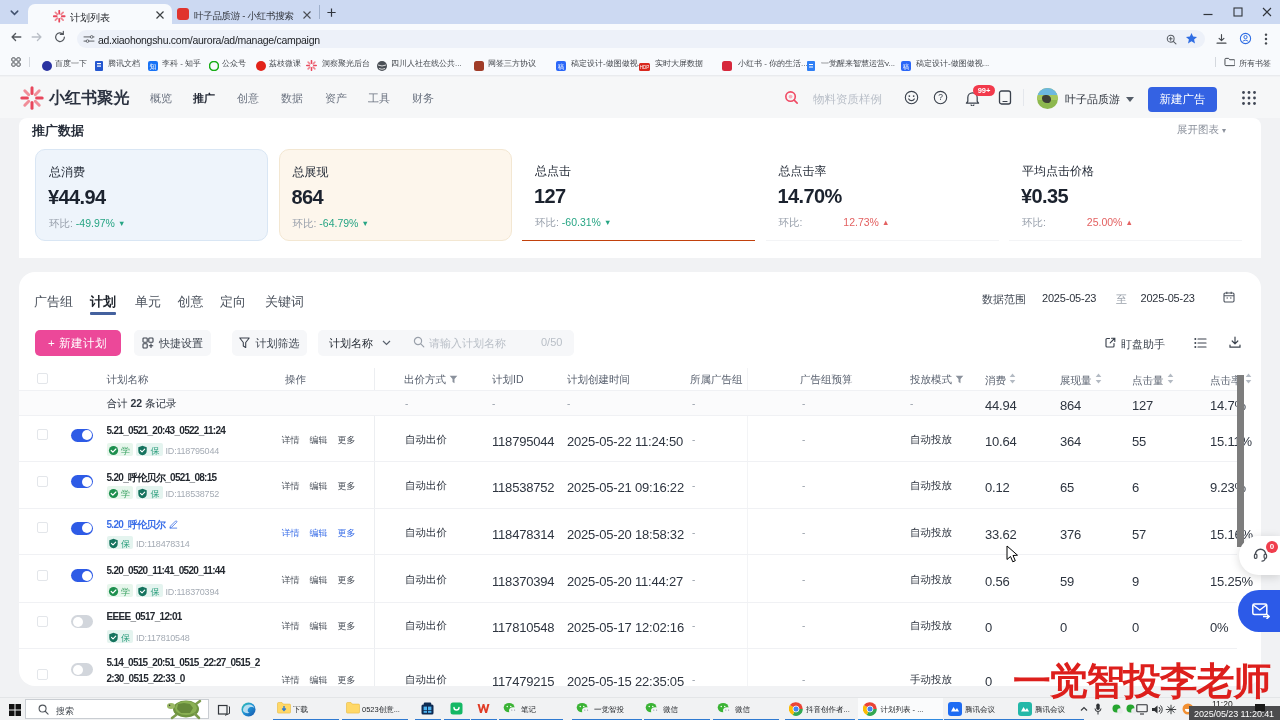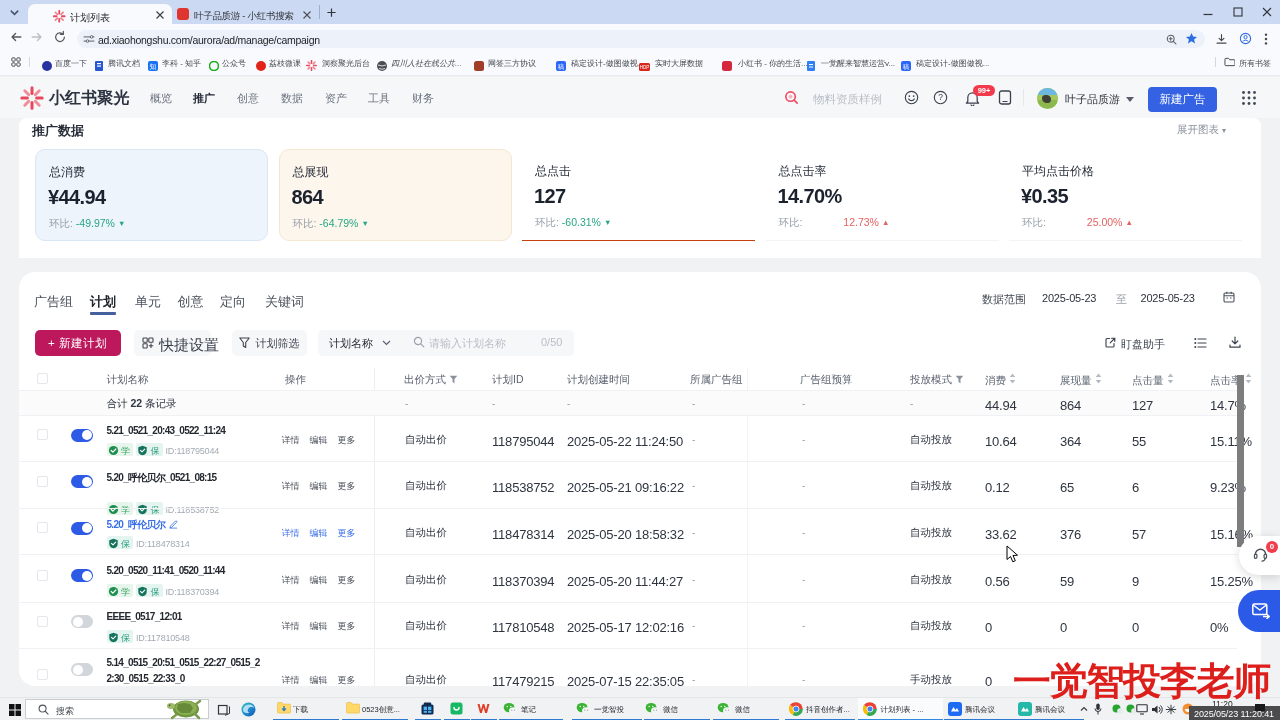--- a/index.html
+++ b/index.html
@@ -154,21 +154,21 @@
           <line x1="12.0" y1="17.0" x2="12.0" y2="22.4" stroke="#e8475c" stroke-width="3.4" stroke-linecap="round"></line>
           <line x1="8.5" y1="15.5" x2="4.6" y2="19.4" stroke="#ef8691" stroke-width="3.4" stroke-linecap="round"></line>
           <line x1="7.0" y1="12.0" x2="1.6" y2="12.0" stroke="#e8475c" stroke-width="3.4" stroke-linecap="round"></line>
           <line x1="8.5" y1="8.5" x2="4.6" y2="4.6" stroke="#ef8691" stroke-width="3.4" stroke-linecap="round"></line>
         </svg></div>
       <div class="bm" style="left:322px;">洞察聚光后台</div>
       <div class="a" style="left:377px;top:8px;width:10px;height:10px;"><svg width="10" height="10">
           <circle cx="5" cy="5" r="5" fill="#4a4f56"></circle>
           <path d="M1 4 Q5 6 9 4 M2 7.5 Q5 9 8 7.5" stroke="#fff" stroke-width="0.8" fill="none"></path>
         </svg></div>
-      <div class="bm" style="left:391px;font-style:italic;">四川人社在线公共...</div>
+      <div class="bm" style="left:391px;">四川人社在线公共...</div>
       <div class="a" style="left:474px;top:8px;width:10px;height:10px;"><svg width="10" height="10">
           <rect x="0" y="0" width="10" height="10" rx="2.5" fill="#a03c28"></rect>
         </svg></div>
       <div class="bm" style="left:488px;">网签三方协议</div>
       <div class="a" style="left:556px;top:8px;width:10px;height:10px;"><svg width="10" height="10">
           <rect width="10" height="10" rx="2" fill="#2a66f8"></rect>
           <text x="5" y="7.8" font-size="6.5" fill="#fff" text-anchor="middle">稿</text>
         </svg></div>
       <div class="bm" style="left:571px;">稿定设计-做图做视...</div>
       <div class="a" style="left:639px;top:8px;width:10px;height:10px;"><svg width="11" height="8">
@@ -304,29 +304,29 @@
       <div class="a" style="left:71px;top:40px;width:26px;height:2.5px;background:#44619e;border-radius:1px;"></div>
       <div class="a" style="left:963px;top:20px;font-size:11px;color:#434a55;">数据范围</div>
       <div class="a" style="left:1023px;top:20px;font-size:11px;letter-spacing:-0.2px;color:#2c323c;">2025-05-23</div>
       <div class="a" style="left:1097px;top:20px;font-size:11px;color:#9aa1ab;">至</div>
       <div class="a" style="left:1121.5px;top:20px;font-size:11px;letter-spacing:-0.2px;color:#2c323c;">2025-05-23</div>
       <svg class="a" style="left:1204px;top:19px" width="12" height="12" viewBox="0 0 12 12">
         <rect x="1" y="2" width="10" height="9" rx="1.2" fill="none" stroke="#4b525d" stroke-width="1.1"></rect>
         <path d="M1 4.8 H11 M3.8 0.8 V3 M8.2 0.8 V3" stroke="#4b525d" stroke-width="1.1"></path>
         <path d="M3.5 7 H5 M7 7 H8.5" stroke="#4b525d" stroke-width="1"></path>
       </svg>
-      <div class="a" style="left:15.5px;top:57.5px;width:86px;height:26px;background:#be185d;border-radius:5px;color:#fff;font-size:11.5px;letter-spacing:0.5px;text-align:center;line-height:26px;">+ 新建计划</div>
+      <div class="a" style="left:15.5px;top:57.5px;width:86px;height:26px;background:#ec4899;border-radius:5px;color:#fff;font-size:11.5px;letter-spacing:0.5px;text-align:center;line-height:26px;">+ 新建计划</div>
       <div class="a" style="left:115px;top:57.5px;width:77px;height:26px;background:#f6f7f9;border-radius:5px;"></div>
       <svg class="a" style="left:123px;top:64.5px" width="12" height="12" viewBox="0 0 12 12">
         <rect x="1" y="1" width="4.2" height="4.2" rx="0.8" fill="none" stroke="#3c434e" stroke-width="1.1"></rect>
         <rect x="1" y="6.8" width="4.2" height="4.2" rx="0.8" fill="none" stroke="#3c434e" stroke-width="1.1"></rect>
         <rect x="6.8" y="1" width="4.2" height="4.2" rx="0.8" fill="none" stroke="#3c434e" stroke-width="1.1"></rect>
         <path d="M9 6.5 V11 M6.8 8.8 H11.2" stroke="#3c434e" stroke-width="1.1"></path>
       </svg>
-      <div class="a" style="left:140px;top:64px;font-size:15px;color:#3c434e;">快捷设置</div>
+      <div class="a" style="left:140px;top:64px;font-size:11px;color:#3c434e;">快捷设置</div>
       <div class="a" style="left:212.5px;top:57.5px;width:75px;height:26px;background:#f6f7f9;border-radius:5px;"></div>
       <svg class="a" style="left:220px;top:64.5px" width="11" height="12" viewBox="0 0 11 12">
         <path d="M0.8 1 H10.2 L6.7 5.5 V10.5 L4.3 9 V5.5 Z" fill="none" stroke="#3c434e" stroke-width="1.1" stroke-linejoin="round"></path>
       </svg>
       <div class="a" style="left:236.5px;top:64px;font-size:11px;color:#3c434e;">计划筛选</div>
       <div class="a" style="left:299px;top:57.5px;width:256px;height:26px;background:#f6f7f9;border-radius:5px;"></div>
       <div class="a" style="left:310px;top:64px;font-size:11px;color:#272d36;">计划名称</div>
       <svg class="a" style="left:363px;top:68px" width="9" height="6" viewBox="0 0 9 6">
         <path d="M1 1 L4.5 4.5 L8 1" stroke="#5a626e" stroke-width="1.2" fill="none"></path>
       </svg>
@@ -417,21 +417,21 @@
       <div class="ncell" style="left:966px;top:161.5px;">10.64</div>
       <div class="ncell" style="left:1041px;top:161.5px;">364</div>
       <div class="ncell" style="left:1113px;top:161.5px;">55</div>
       <div class="ncell" style="left:1191px;top:161.5px;">15.11%</div>
       <div class="rb" style="top:189px;"></div>
       <div class="ck" style="top:203.5px;"></div>
       <div class="tg ton" style="left:52px;top:203.0px;">
         <i></i>
       </div>
       <div class="pname" style="left:87.5px;top:199.0px;">5.20_呼伦贝尔_0521_08:15</div>
-      <div class="a" style="left:87.5px;top:227px;white-space:nowrap;"><span class="badge b-xue"><svg style="position:relative;top:2px" width="11" height="11" viewBox="0 0 12 12">
+      <div class="a" style="left:87.5px;top:211px;white-space:nowrap;"><span class="badge b-xue"><svg style="position:relative;top:2px" width="11" height="11" viewBox="0 0 12 12">
             <circle cx="6" cy="6" r="5" fill="#1d8f4e"></circle>
             <path d="M3.5 6 L5.3 7.8 L8.6 4.4" stroke="#fff" stroke-width="1.3" fill="none" stroke-linecap="round" stroke-linejoin="round"></path>
           </svg> 学</span><span class="badge b-bao"><svg style="position:relative;top:2px" width="11" height="11" viewBox="0 0 12 12">
             <path d="M6 0.8 L10.6 2.5 V6 A5.2 5.2 0 0 1 6 11.2 A5.2 5.2 0 0 1 1.4 6 V2.5 Z" fill="#15735e"></path>
             <path d="M3.8 5.8 L5.5 7.5 L8.4 4.5" stroke="#fff" stroke-width="1.2" fill="none" stroke-linecap="round" stroke-linejoin="round"></path>
           </svg> 保</span><span class="pid">ID:118538752</span></div>
       <div class="ops" style="left:262.5px;top:208.0px;">详情&nbsp;&nbsp;&nbsp;&nbsp;编辑&nbsp;&nbsp;&nbsp;&nbsp;更多</div>
       <div class="cell" style="left:386px;top:207.0px;">自动出价</div>
       <div class="ncell" style="left:473px;top:208.0px;">118538752</div>
       <div class="ncell" style="left:548px;top:208.0px;">2025-05-21 09:16:22</div>
@@ -514,21 +514,21 @@
       <div class="ck" style="top:397px;"></div>
       <div class="tg toff" style="left:52px;top:391px;">
         <i></i>
       </div>
       <div class="pname" style="left:87.5px;top:385px;">5.14_0515_20:51_0515_22:27_0515_2</div>
       <div class="pname" style="left:87.5px;top:400.5px;">2:30_0515_22:33_0</div>
       <div class="a" style="left:87.5px;top:416px;"><span class="pid">ID:117479215</span></div>
       <div class="ops" style="left:262.5px;top:402px;">详情&nbsp;&nbsp;&nbsp;&nbsp;编辑&nbsp;&nbsp;&nbsp;&nbsp;更多</div>
       <div class="cell" style="left:386px;top:401px;">自动出价</div>
       <div class="ncell" style="left:473px;top:402px;">117479215</div>
-      <div class="ncell" style="left:548px;top:402px;">2025-07-15 22:35:05</div>
+      <div class="ncell" style="left:548px;top:402px;">2025-05-15 22:35:05</div>
       <div class="dcell" style="left:673px;top:402px;">-</div>
       <div class="dcell" style="left:783px;top:402px;">-</div>
       <div class="cell" style="left:891px;top:401px;">手动投放</div>
       <div class="ncell" style="left:966px;top:402px;">0</div>
       <div class="a" style="left:1218px;top:99px;width:7px;height:4px;"><svg width="7" height="4">
           <path d="M3.5 0 L7 4 H0 Z" fill="#7d7d7d"></path>
         </svg></div>
       <div class="a" style="left:1218px;top:103px;width:7px;height:172px;background:#7d7d7d;"></div>
     </div>
     <div class="a" style="left:1239px;top:536px;width:41px;height:39px;background:#fff;border-radius:20px 0 0 20px;box-shadow:0 2px 10px rgba(0,0,0,0.15);"></div>

